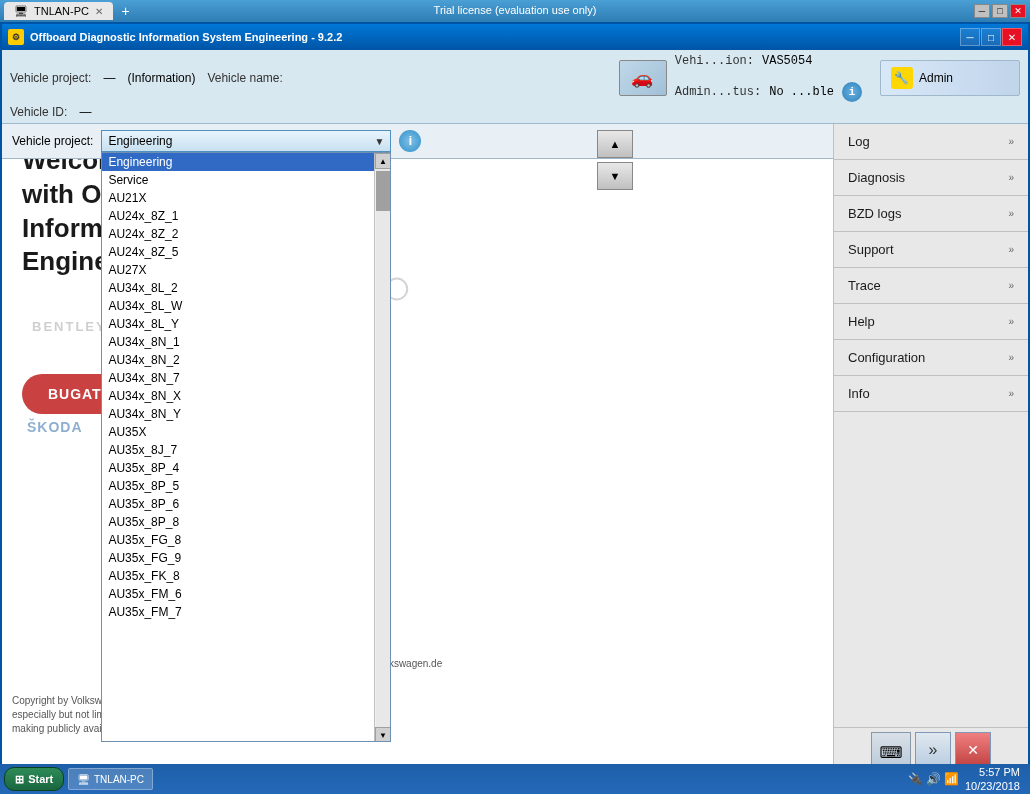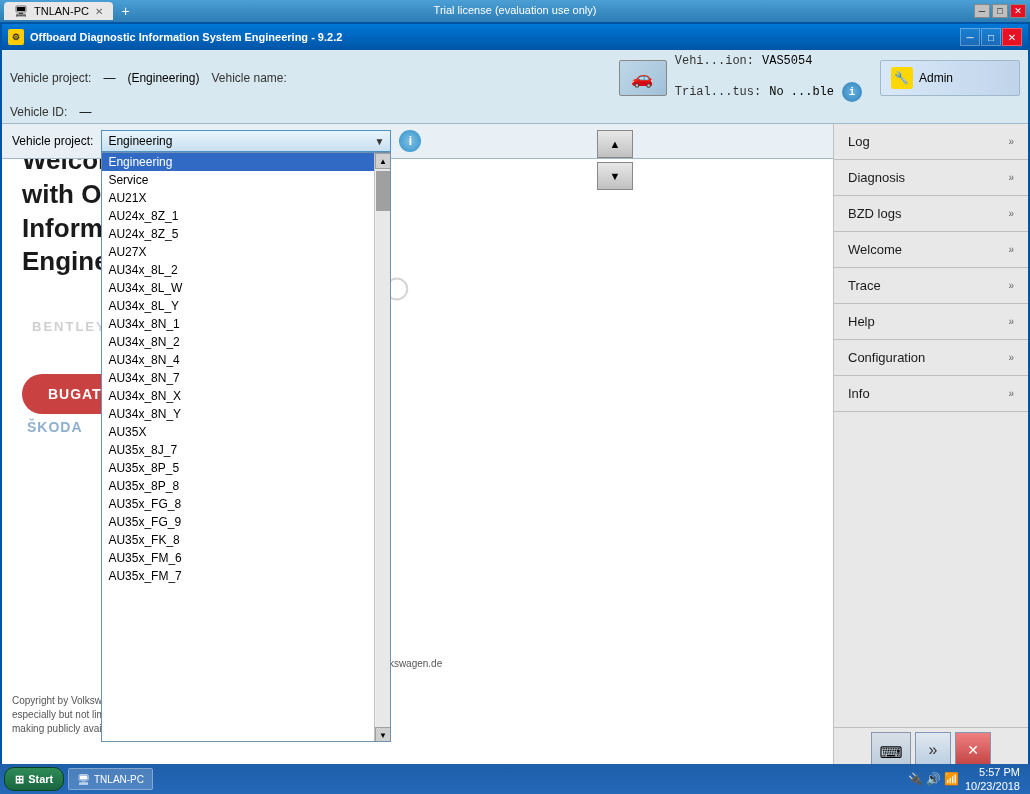--- a/index.html
+++ b/index.html
@@ -404,32 +404,32 @@
       <button>─</button>
       <button>□</button>
       <button class="close-btn">✕</button>
     </div>
   </div>
 
   <div class="info-bar">
     <div class="info-row">
       <span class="info-label">Vehicle project:</span>
       <span class="info-value">—</span>
-      <span class="info-value">(Engineering)</span>
+      <span class="info-value">(Information)</span>
       <span class="info-label">Vehicle name:</span>
 
       <div style="margin-left:auto; display:flex; align-items:center; gap:8px;">
         <div class="veh-icon">🚗</div>
         <div style="display:flex; flex-direction:column; gap:14px;font-family:Liberation Mono, monospace;">
           <div class="info-right-row">
             <span class="info-label">Vehi...ion:</span>
             <span class="info-value">VAS5054</span>
           </div>
           <div class="info-right-row">
-            <span class="info-label">Trial...tus:</span>
+            <span class="info-label">Admin...tus:</span>
             <span class="info-value">No ...ble</span>
             <div class="info-icon-btn">i</div>
           </div>
         </div>
 
         <div class="sidebar-admin" style="margin-left:10px; min-width:140px; border:1px solid #a0b8cc; border-radius:2px;">
           <div class="admin-icon">🔧</div>
           <span>Admin</span>
         </div>
       </div>
@@ -509,34 +509,36 @@
             <span class="dropdown-arrow">▼</span>
           </div>
 
           <div class="dropdown-list" id="dropdown-list" style="height:590px;">
             <div style="position:relative; overflow:hidden; height:590px;">
               <div id="list-items" style="margin-right:16px;">
                   <div class="dropdown-item selected">Engineering</div>
                   <div class="dropdown-item">Service</div>
                   <div class="dropdown-item">AU21X</div>
                   <div class="dropdown-item">AU24x_8Z_1</div>
+                  <div class="dropdown-item">AU24x_8Z_2</div>
                   <div class="dropdown-item">AU24x_8Z_5</div>
                   <div class="dropdown-item">AU27X</div>
                   <div class="dropdown-item">AU34x_8L_2</div>
                   <div class="dropdown-item">AU34x_8L_W</div>
                   <div class="dropdown-item">AU34x_8L_Y</div>
                   <div class="dropdown-item">AU34x_8N_1</div>
                   <div class="dropdown-item">AU34x_8N_2</div>
-                  <div class="dropdown-item">AU34x_8N_4</div>
                   <div class="dropdown-item">AU34x_8N_7</div>
                   <div class="dropdown-item">AU34x_8N_X</div>
                   <div class="dropdown-item">AU34x_8N_Y</div>
                   <div class="dropdown-item">AU35X</div>
                   <div class="dropdown-item">AU35x_8J_7</div>
+                  <div class="dropdown-item">AU35x_8P_4</div>
                   <div class="dropdown-item">AU35x_8P_5</div>
+                  <div class="dropdown-item">AU35x_8P_6</div>
                   <div class="dropdown-item">AU35x_8P_8</div>
                   <div class="dropdown-item">AU35x_FG_8</div>
                   <div class="dropdown-item">AU35x_FG_9</div>
                   <div class="dropdown-item">AU35x_FK_8</div>
                   <div class="dropdown-item">AU35x_FM_6</div>
                   <div class="dropdown-item">AU35x_FM_7</div>
                 </div>
               <div class="dropdown-scrollbar">
                 <div class="scroll-up">▲</div>
                 <div class="scroll-track">
@@ -572,21 +574,21 @@
   </div>
           </div>
           <div class="sidebar-section">
             <div class="sidebar-item">
     <span>BZD logs</span>
     <span class="sidebar-arrow">»</span>
   </div>
           </div>
           <div class="sidebar-section">
             <div class="sidebar-item">
-    <span>Welcome</span>
+    <span>Support</span>
     <span class="sidebar-arrow">»</span>
   </div>
           </div>
           <div class="sidebar-section">
             <div class="sidebar-item">
     <span>Trace</span>
     <span class="sidebar-arrow">»</span>
   </div>
           </div>
           <div class="sidebar-section">

